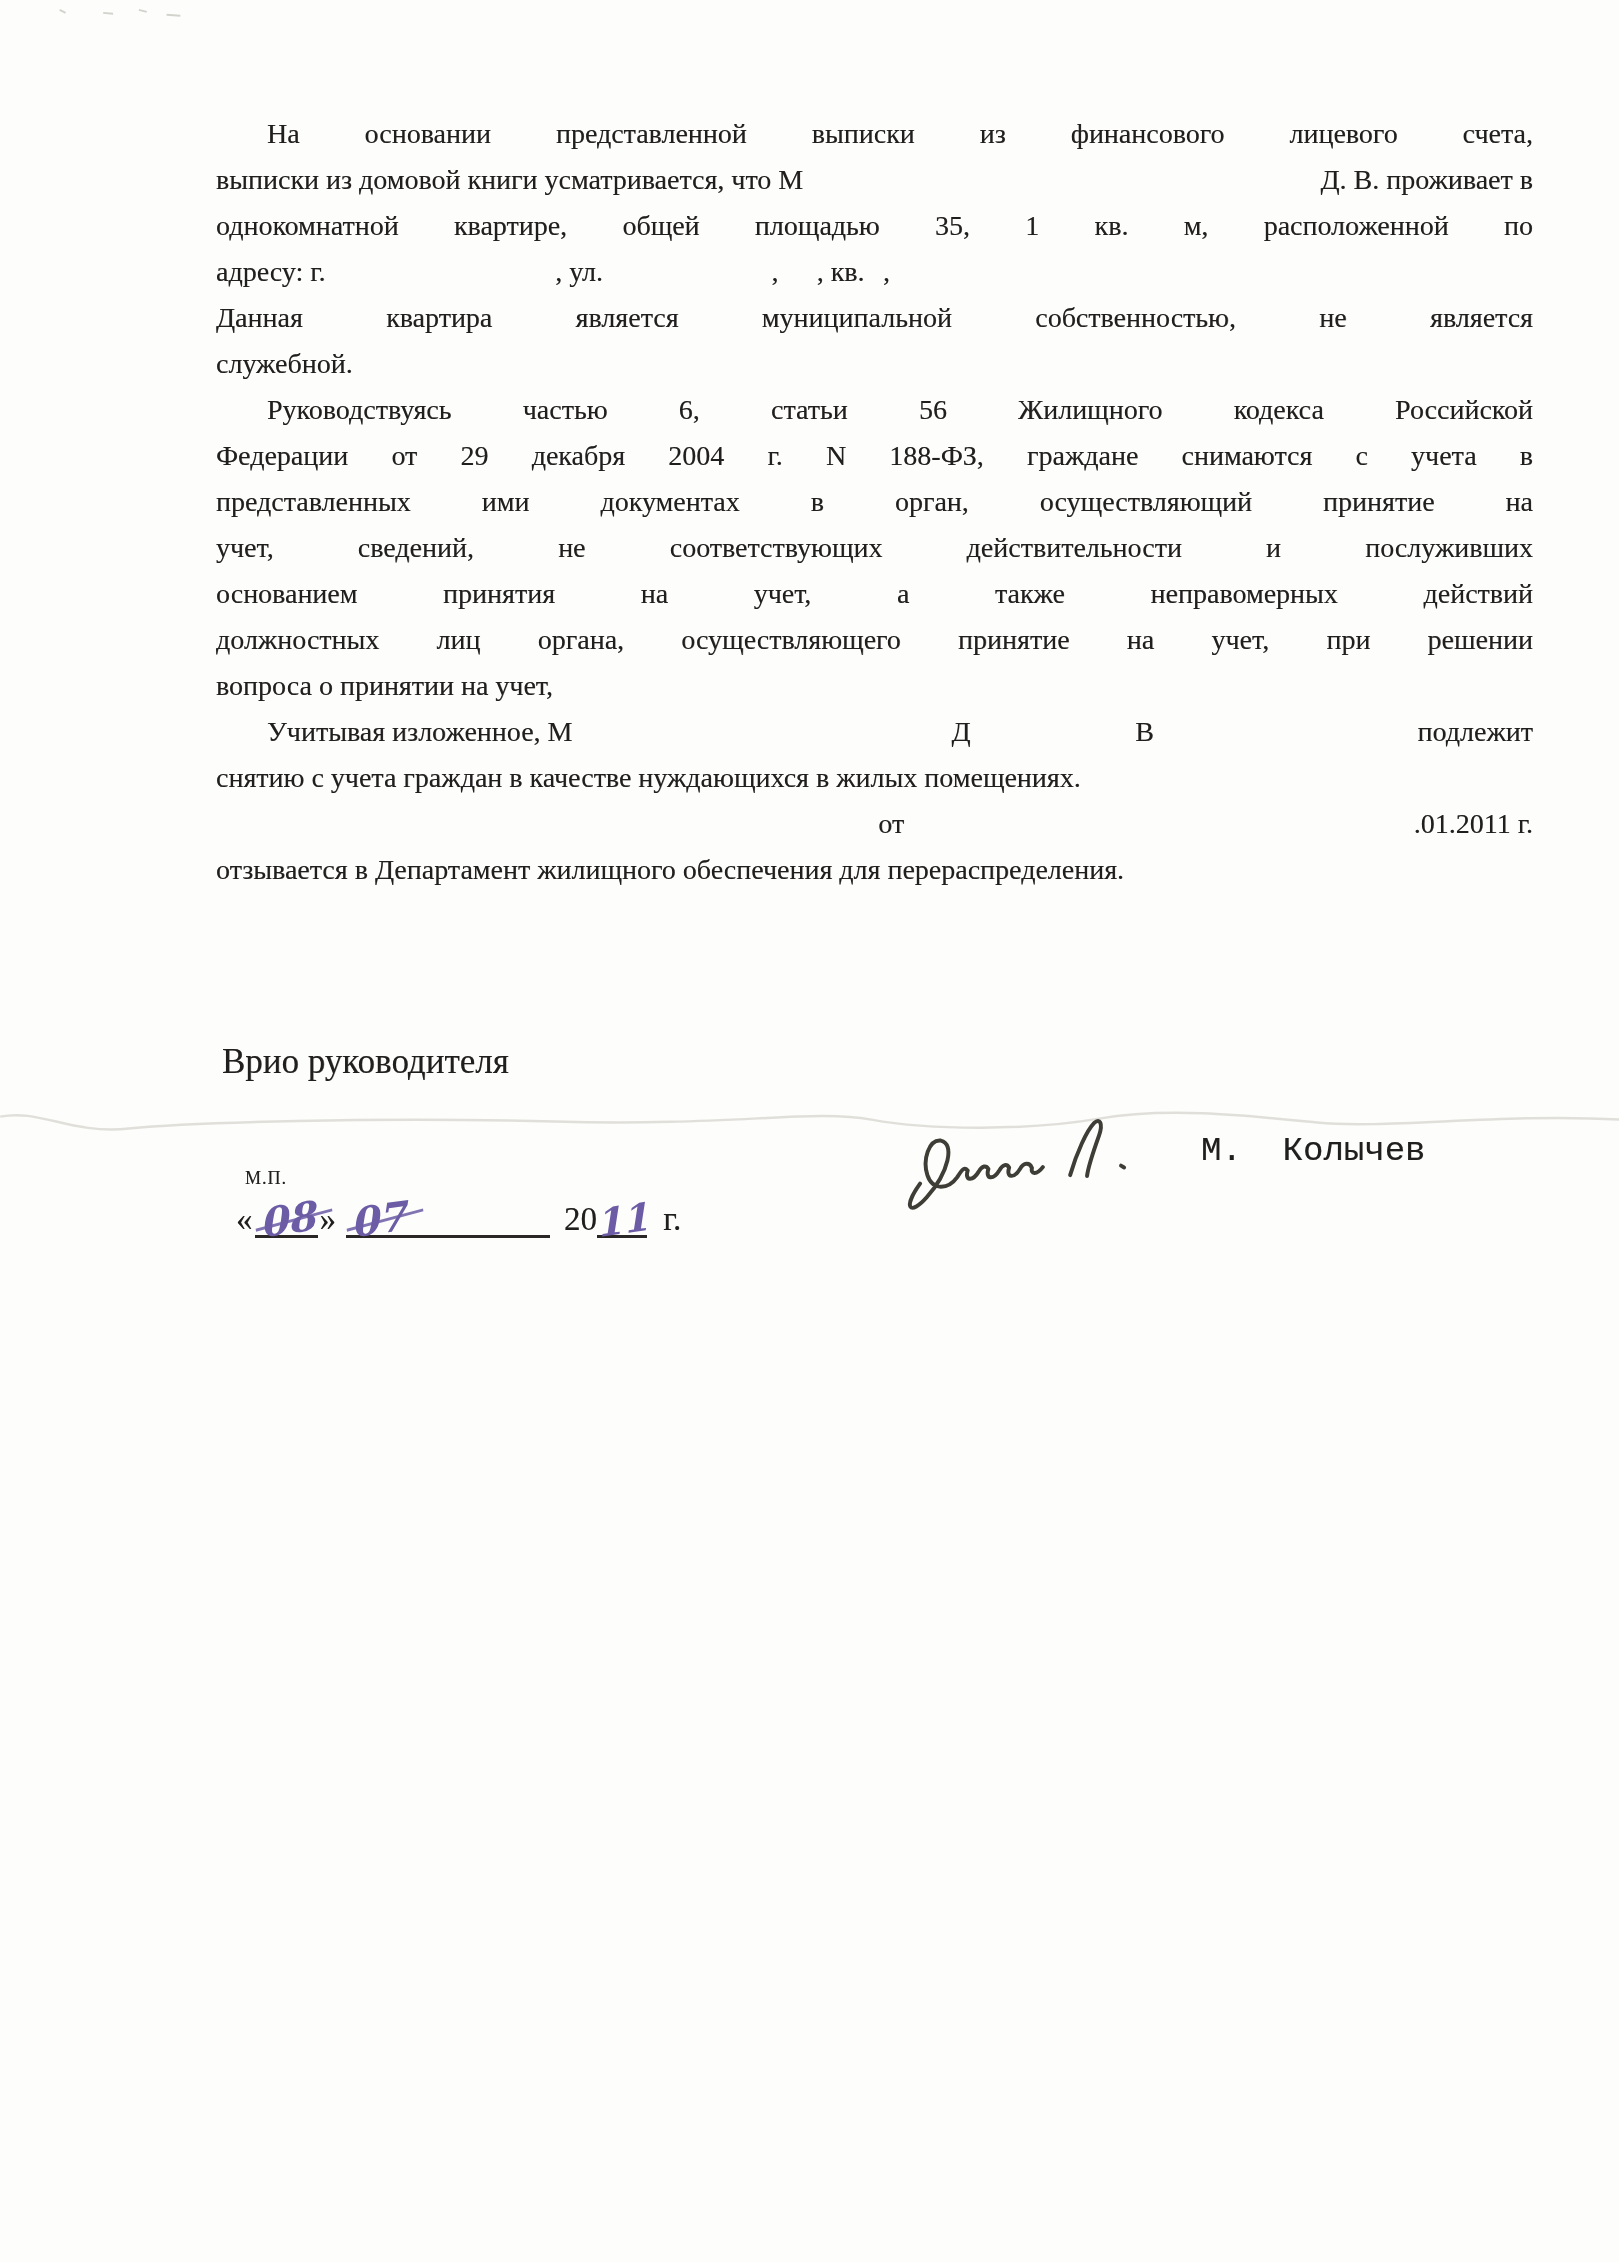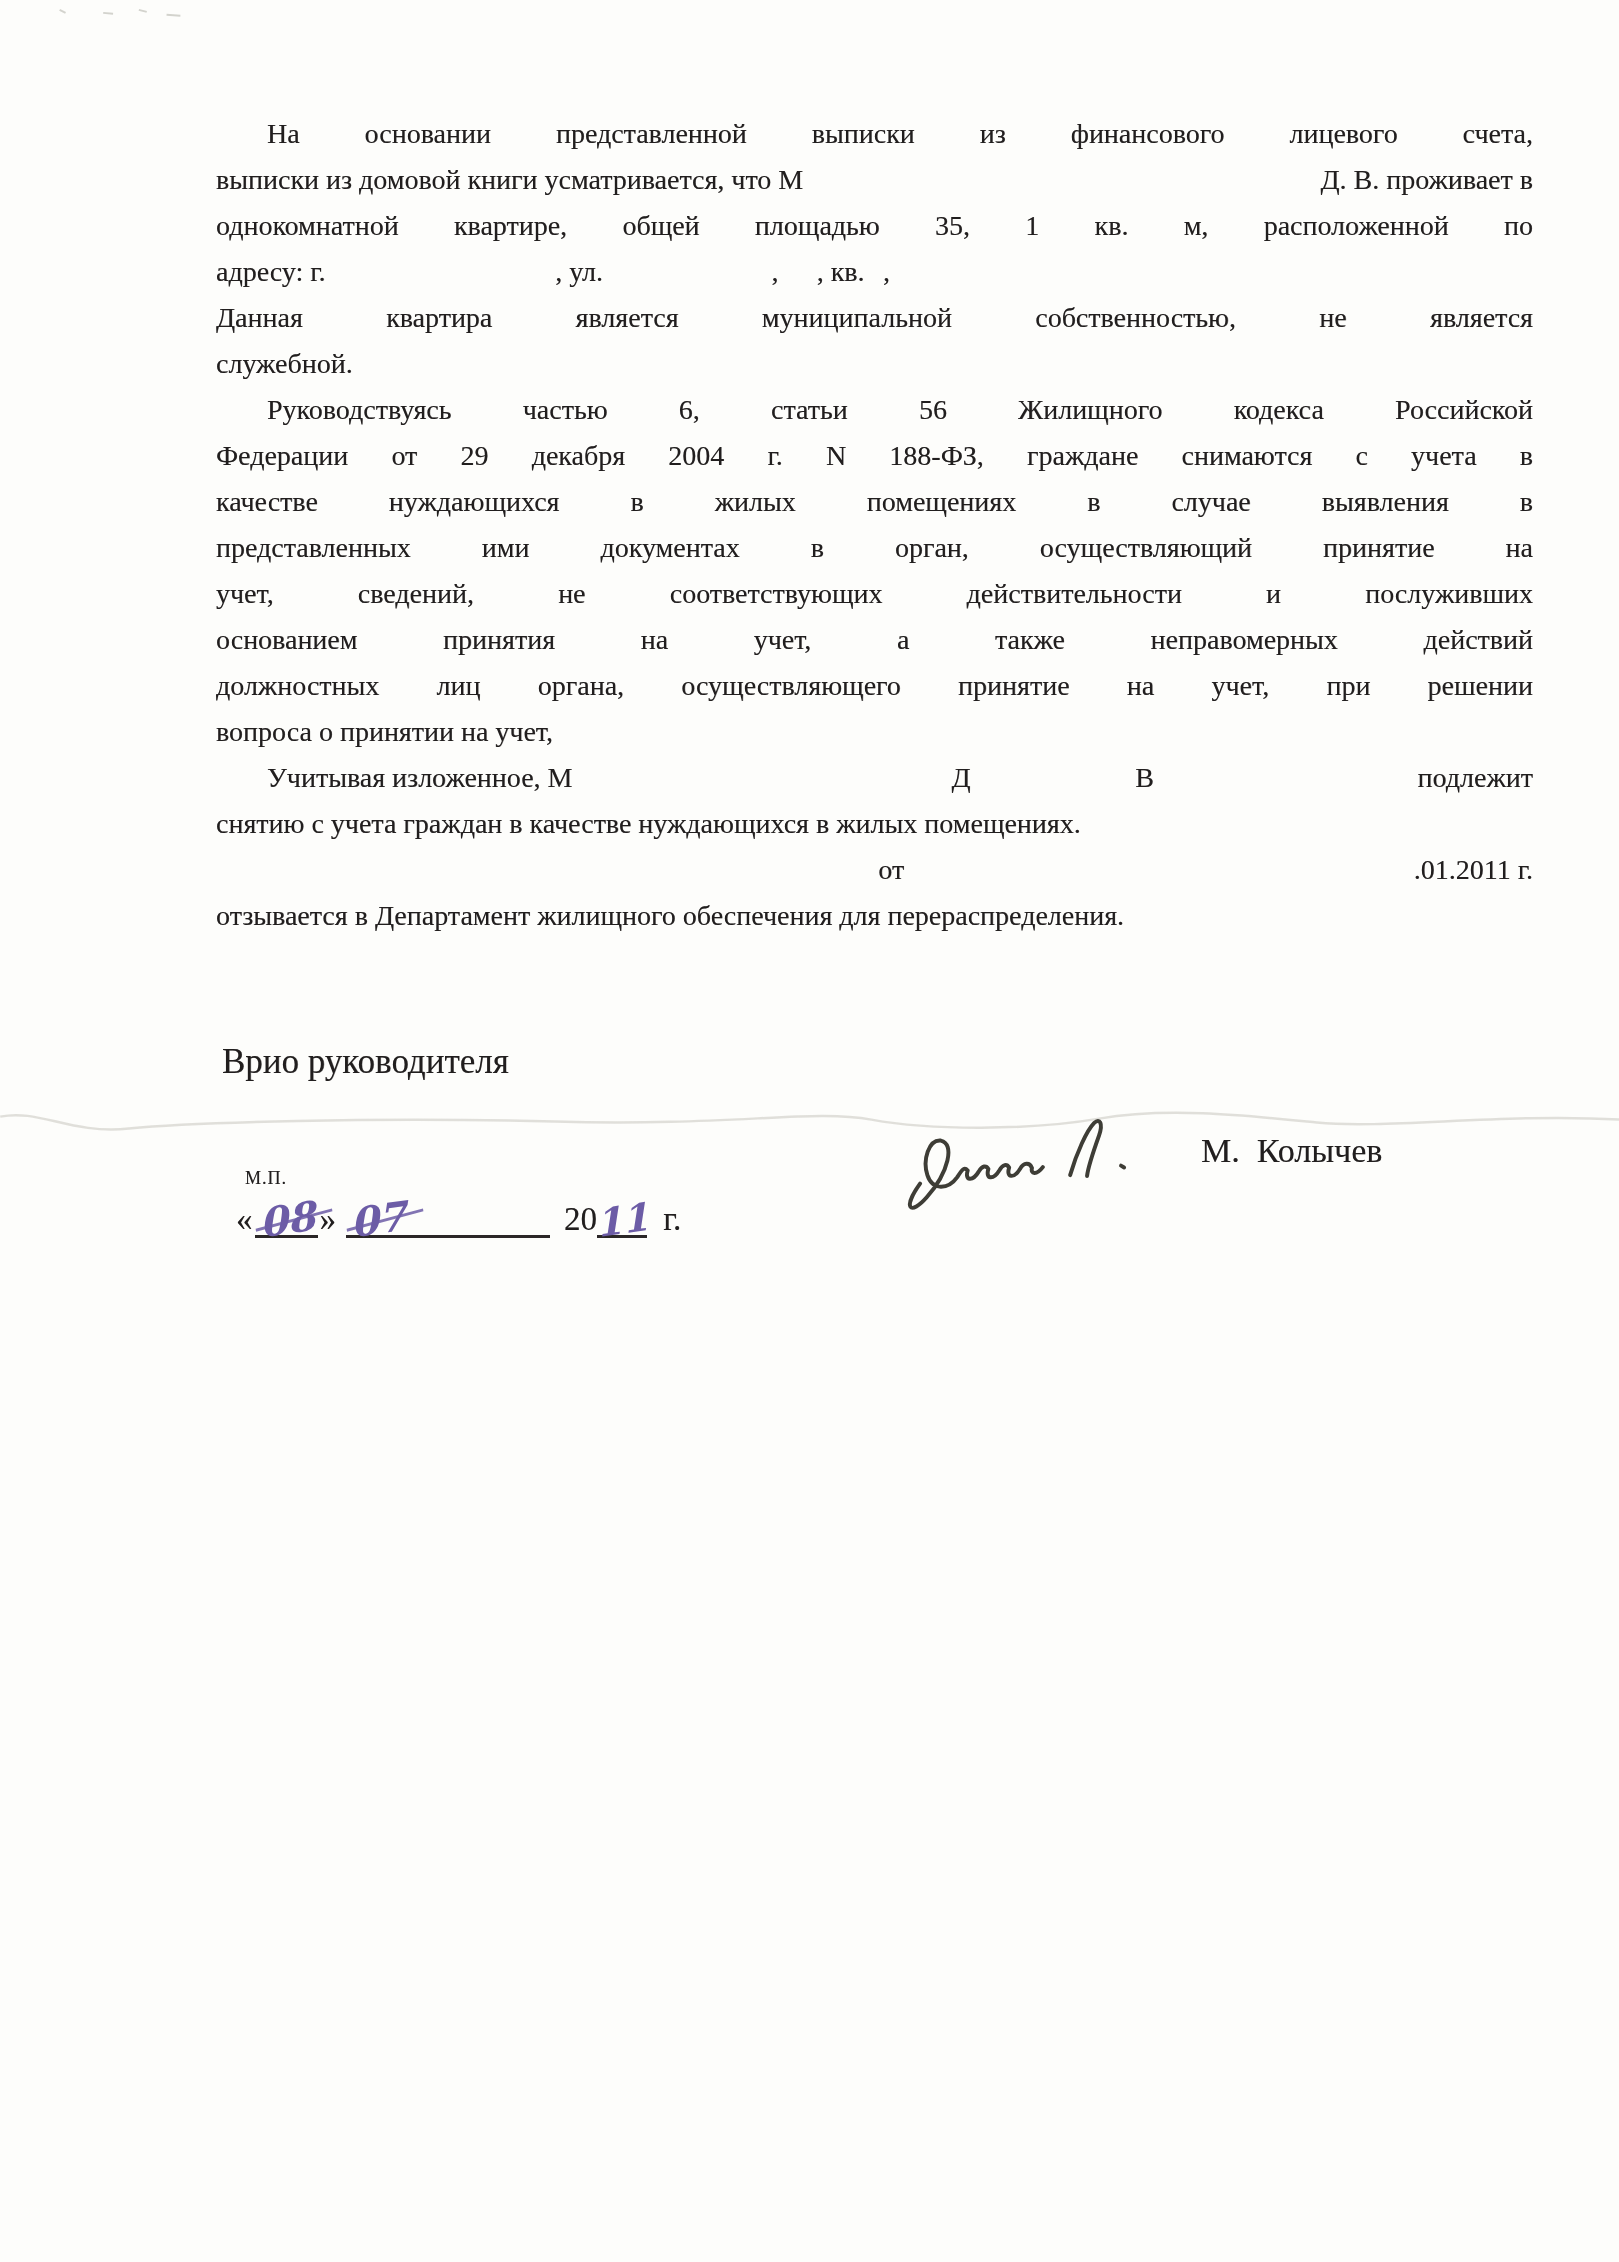--- a/index.html
+++ b/index.html
@@ -26,21 +26,21 @@
   .line.flexline.indent { padding-left:51px; }
   .seg { white-space:pre; }
   .gap { flex-grow:1; min-width:12px; }
 
   .vrio {
     position:absolute; left:222px; top:1042px;
     font-size:35px;
   }
   .signer-name {
     position:absolute; left:1201px; top:1132px;
-    font-size:34px; white-space:pre;
+    font-size:34px; white-space:pre;font-family:Liberation Mono, monospace;
   }
   .stamp-abbr {
     position:absolute; left:245px; top:1168px;
     font-size:18px; letter-spacing:1px;
   }
   .date-row {
     position:absolute; left:236px; top:1188px;
     font-size:33px; display:flex; align-items:flex-end; height:50px;
     white-space:pre;
   }
@@ -101,21 +101,20 @@
         <span class="gap" style="flex-grow: 0.25;"></span>
         <span class="seg">, кв.</span>
         <span class="gap" style="flex-grow: 0.12;"></span>
         <span class="seg">,</span>
         <span class="gap" style="flex-grow: 4.2;"></span>
       </div>
       <div class="line justify">Данная квартира является муниципальной собственностью, не является</div>
       <div class="line">служебной.</div>
       <div class="line justify indent">Руководствуясь частью 6, статьи 56 Жилищного кодекса Российской</div>
       <div class="line justify">Федерации от 29 декабря 2004 г. N 188-ФЗ, граждане снимаются с учета в</div>
-      <div class="line justify">качестве нуждающихся в жилых помещениях в случае выявления в</div>
       <div class="line justify">представленных ими документах в орган, осуществляющий принятие на</div>
       <div class="line justify">учет, сведений, не соответствующих действительности и послуживших</div>
       <div class="line justify">основанием принятия на учет, а также неправомерных действий</div>
       <div class="line justify">должностных лиц органа, осуществляющего принятие на учет, при решении</div>
       <div class="line">вопроса о принятии на учет,</div>
       <div class="line indent flexline">
         <span class="seg">Учитывая изложенное, М</span>
         <span class="gap" style="flex-grow: 2.3;"></span>
         <span class="seg">Д</span>
         <span class="gap" style="flex-grow: 1;"></span>

